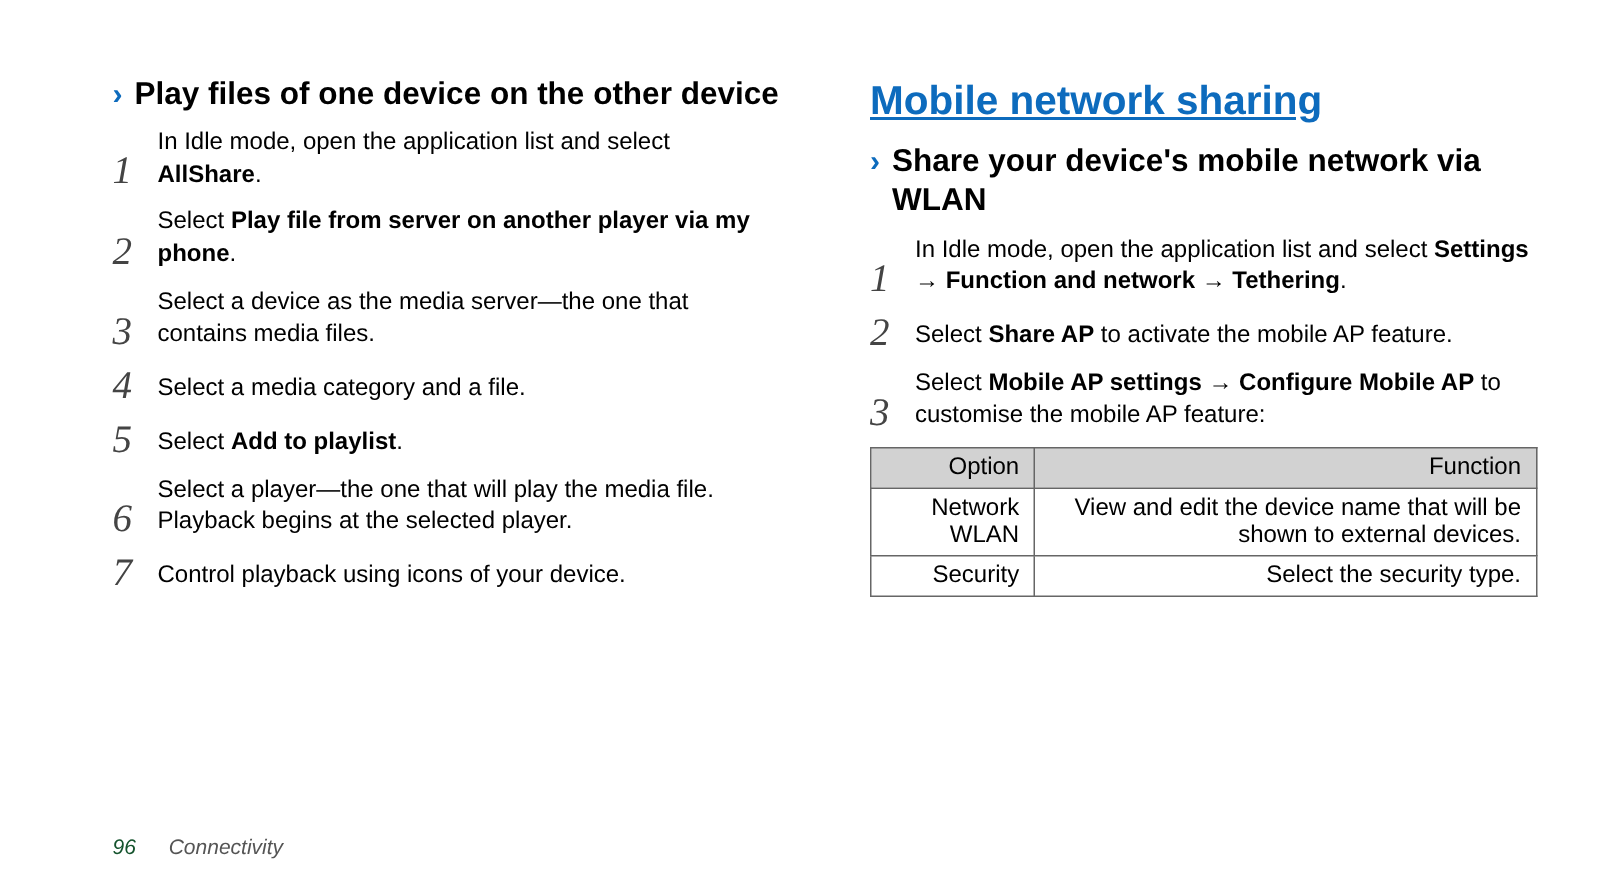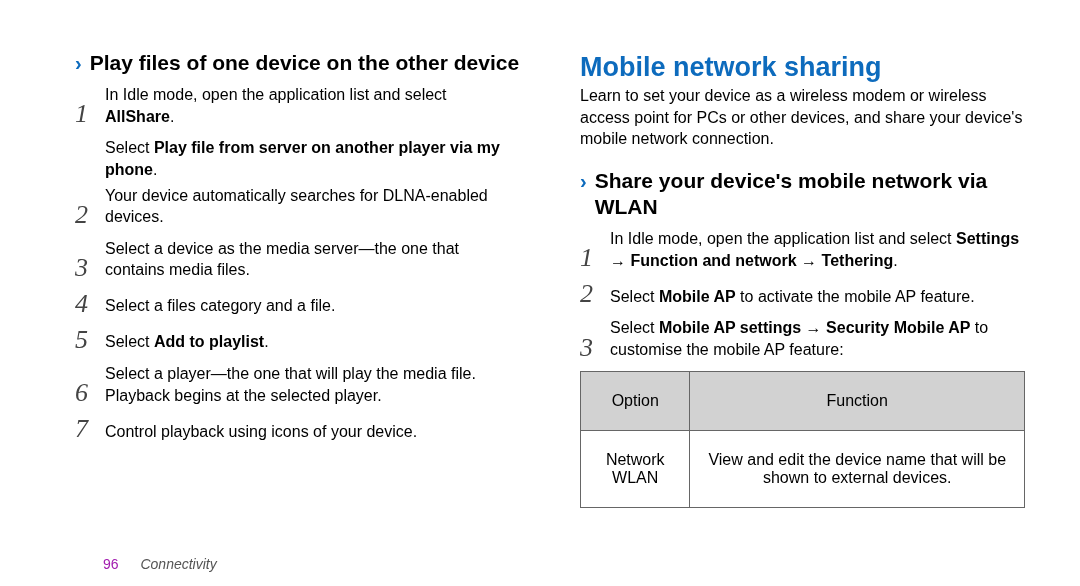--- a/index.html
+++ b/index.html
@@ -35,21 +35,22 @@
     color: #0d6bbd;
     font-size: 20px;
     margin-right: 8px;
     font-weight: 700;
     line-height: 1.3;
   }
   h2.section-title {
     color: #0d6bbd;
     font-weight: 700;
     font-size: 27px;
-    margin: 2px 0 2px 0;
+    margin: 2px 0 12px 0;
+    text-decoration: underline;
   }
   ol.steps {
     list-style: none;
     padding: 0;
     margin: 0;
     counter-reset: step;
   }
   ol.steps > li {
     counter-increment: step;
     display: flex;
@@ -77,101 +78,104 @@
   }
   b { font-weight: 700; }
   table.opt {
     border-collapse: collapse;
     width: 100%;
     margin-top: 10px;
     font-size: 16px;
   }
   table.opt th, table.opt td {
     border: 1px solid #666;
-    padding: 20px 10px;
-    text-align: center;
+    padding: 4px 10px;
+    text-align: right;
     vertical-align: top;
     font-weight: 400;
   }
   table.opt th {
     background: #d2d2d2;
   }
   .footer {
     position: absolute;
     bottom: 14px;
     left: 75px;
     font-size: 14px;
   }
-  .footer .pn { color:#a21caf;margin-left:28px; }
+  .footer .pn { font-style: italic; color:#14532d; }
   .footer .sec { font-style: italic; color:#555; margin-left: 18px;}
 </style>
 </head>
 <body>
 
 <div class="page">
   <div class="col">
     <div class="subheading">
       <span class="chevron">›</span>
       <span>Play files of one device on the other device</span>
     </div>
     <ol class="steps" id="left-steps">
         <li>
           <div class="step-body">In Idle mode, open the application list and select <b>AllShare</b>.</div>
         </li>
         <li>
-          <div class="step-body">Select <b>Play file from server on another player via my phone</b>.<div class="follow">Your device automatically searches for DLNA-enabled devices.</div></div>
+          <div class="step-body">Select <b>Play file from server on another player via my phone</b>.</div>
         </li>
         <li>
           <div class="step-body">Select a device as the media server—the one that contains media files.</div>
         </li>
         <li>
-          <div class="step-body">Select a files category and a file.</div>
+          <div class="step-body">Select a media category and a file.</div>
         </li>
         <li>
           <div class="step-body">Select <b>Add to playlist</b>.</div>
         </li>
         <li>
           <div class="step-body">Select a player—the one that will play the media file. Playback begins at the selected player.</div>
         </li>
         <li>
           <div class="step-body">Control playback using icons of your device.</div>
         </li>
       </ol>
   </div>
 
   <div class="col">
     <h2 class="section-title">Mobile network sharing</h2>
-    <p class="intro">Learn to set your device as a wireless modem or wireless access point for PCs or other devices, and share your device's mobile network connection.</p>
     <div class="subheading">
       <span class="chevron">›</span>
       <span>Share your device's mobile network via WLAN</span>
     </div>
     <ol class="steps" id="right-steps">
         <li>
           <div class="step-body">In Idle mode, open the application list and select <b>Settings</b> → <b>Function and network</b> → <b>Tethering</b>.</div>
         </li>
         <li>
-          <div class="step-body">Select <b>Mobile AP</b> to activate the mobile AP feature.</div>
+          <div class="step-body">Select <b>Share AP</b> to activate the mobile AP feature.</div>
         </li>
         <li>
-          <div class="step-body">Select <b>Mobile AP settings</b> → <b>Security Mobile AP</b> to customise the mobile AP feature:</div>
+          <div class="step-body">Select <b>Mobile AP settings</b> → <b>Configure Mobile AP</b> to customise the mobile AP feature:</div>
         </li>
       </ol>
     <table class="opt">
       <thead>
           <tr id="opt-head">
             <th>Option</th>
             <th>Function</th>
           </tr>
         </thead>
       <tbody id="opt-body">
           <tr>
             <td>Network WLAN</td>
             <td>View and edit the device name that will be shown to external devices.</td>
           </tr>
+          <tr>
+            <td>Security</td>
+            <td>Select the security type.</td>
+          </tr>
         </tbody>
     </table>
   </div>
 </div>
 
 <div class="footer">
   <span class="pn">96</span>
   <span class="sec">Connectivity</span>
 </div>
 

